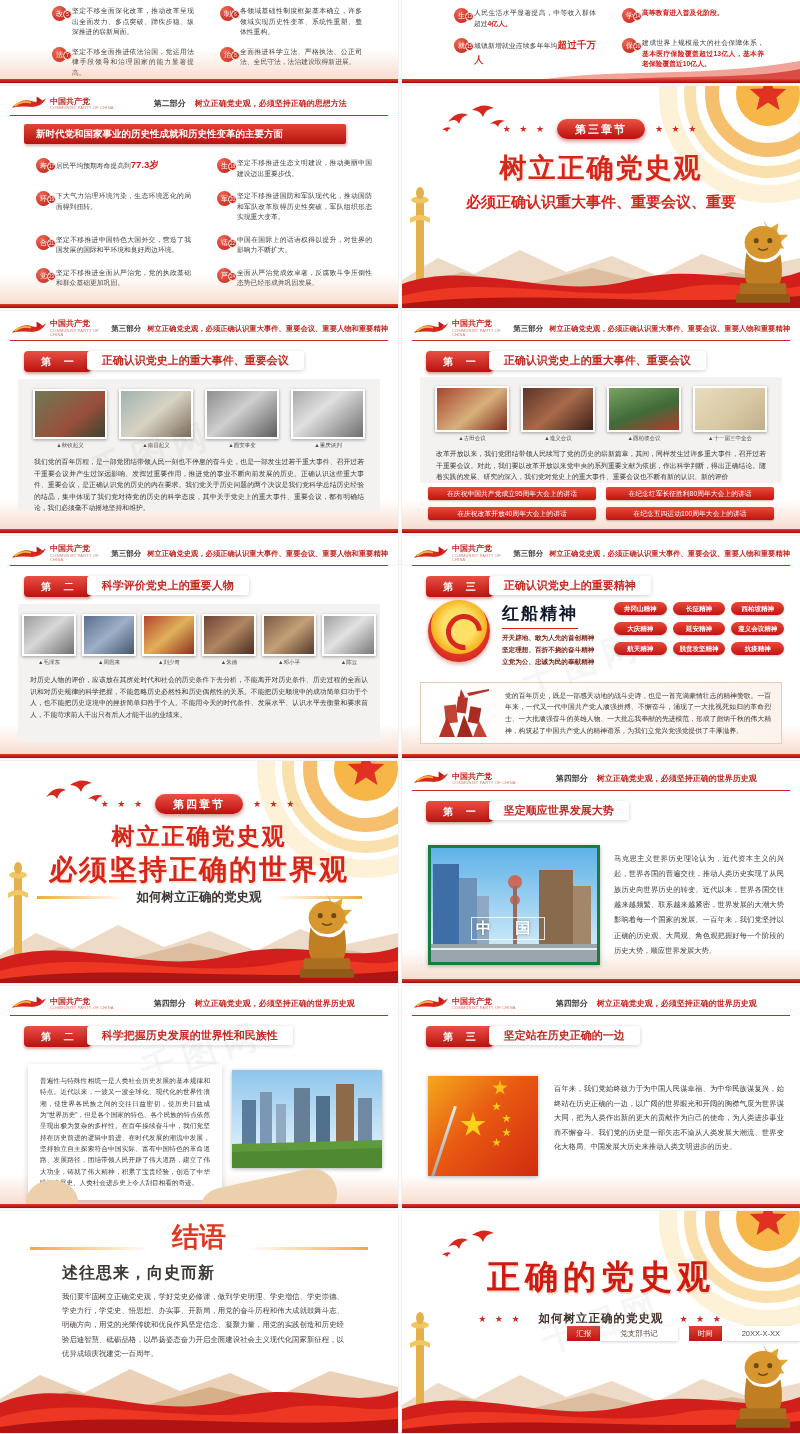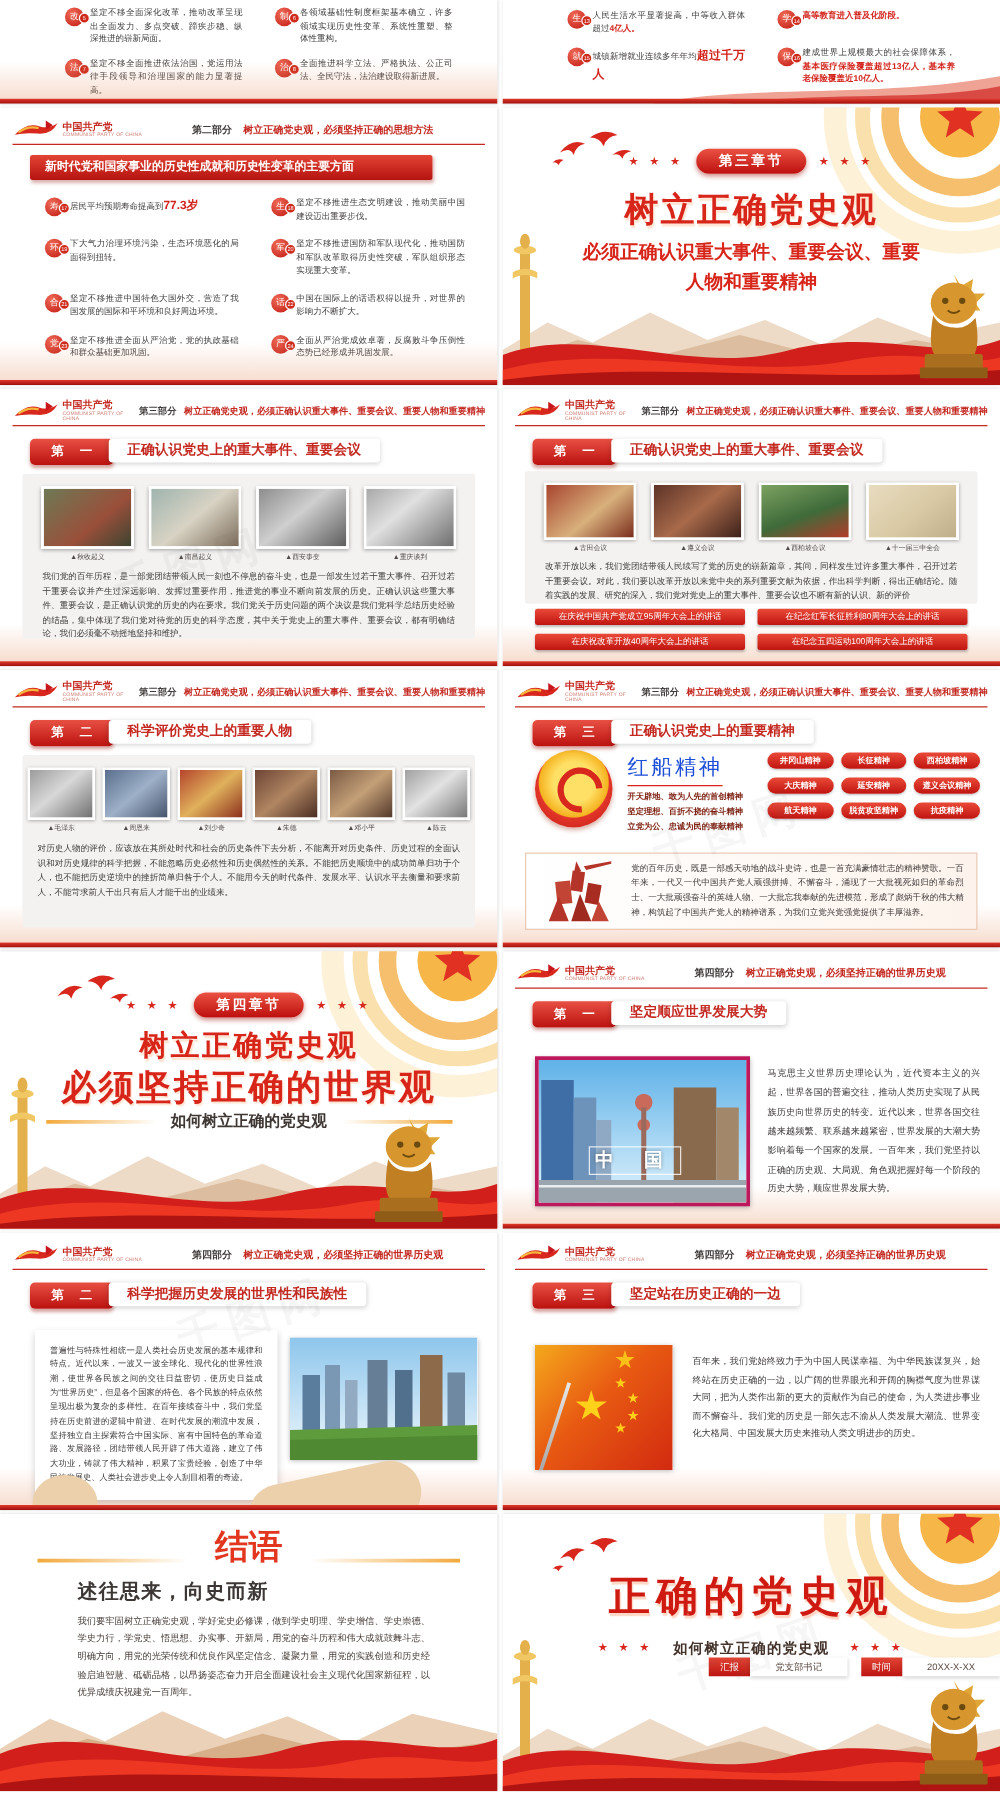--- a/index.html
+++ b/index.html
@@ -56,42 +56,42 @@
 .cv-t2{position:absolute;top:104px;width:100%;text-align:center;font-size:15px;font-weight:800;color:#d8251a;line-height:1.6;z-index:3}
 .mtn{position:absolute;left:0;right:0;bottom:0;height:80px;z-index:1}
 .silk{position:absolute;left:0;right:0;bottom:0;height:58px;z-index:4}
 .lion{position:absolute;right:6px;bottom:2px;width:62px;height:92px;z-index:5}
 .pillar{position:absolute;left:8px;bottom:22px;width:20px;height:100px;z-index:2}
 .goldline{height:2.5px;width:88px;background:linear-gradient(90deg,rgba(247,193,67,0),#f2a93b)}
 .goldline.rev{background:linear-gradient(270deg,rgba(247,193,67,0),#f2a93b)}
 
 .emblem{position:absolute;left:26px;top:64px;width:62px;height:62px;border-radius:50%;background:radial-gradient(circle at 50% 42%,#ffe066 34%,#f5b21f 58%,#e2352a 60%,#c2160f 100%);z-index:3;box-shadow:0 2px 4px rgba(150,40,10,.4)}
 .emblem:after{content:"";position:absolute;left:18px;top:14px;width:26px;height:26px;border:5px solid #d8271c;border-radius:50%;border-right-color:transparent;transform:rotate(40deg)}
-.sp-t{position:absolute;left:100px;top:66px;font-size:17px;font-weight:400;color:#1d4ed8;letter-spacing:2px;z-index:3;border-bottom:1.5px solid #d8251a;padding-bottom:3px}
+.sp-t{position:absolute;left:100px;top:66px;font-size:17px;font-weight:700;color:#0f172a;letter-spacing:2px;z-index:3;border-bottom:1.5px solid #d8251a;padding-bottom:3px}
 .sp-lines{position:absolute;left:100px;top:96px;z-index:3;font-size:6.6px;font-weight:bold;color:#7d1f10;line-height:1.8}
 .pills{position:absolute;left:212px;right:16px;top:66px;display:grid;grid-template-columns:1fr 1fr 1fr;gap:7px 6px;z-index:3}
 .pill{height:13px;line-height:13px;background:linear-gradient(180deg,#ea4a38,#c01410);color:#fff;font-size:6.5px;font-weight:bold;text-align:center;border-radius:7px;box-shadow:0 1px 2px rgba(0,0,0,.25);white-space:nowrap}
 .s8panel{position:absolute;left:18px;right:18px;top:146px;height:62px;border:1px solid #eac9b5;background:linear-gradient(90deg,#fff,#fdf3ec);display:flex;align-items:center;padding:0 10px;gap:10px;z-index:2}
 
 .ph1{background:linear-gradient(140deg,#6d7a55,#9a4f3a 60%,#3c4431)}
 .ph2{background:linear-gradient(140deg,#9fb4ae,#d8d3c4 50%,#7c6c5a)}
 .ph3{background:linear-gradient(140deg,#8d8d8d,#cfcfcf 45%,#5d5d5d)}
 .ph4{background:linear-gradient(140deg,#a8a8a8,#e0e0e0 40%,#6e6e6e)}
 .ph5{background:linear-gradient(140deg,#a8452f,#d8b07c 55%,#7a2c1c)}
 .ph6{background:linear-gradient(140deg,#5d3328,#a86a4a 50%,#3c201a)}
 .ph7{background:linear-gradient(160deg,#7da261,#3f6b3a 55%,#b33b2a)}
 .ph8{background:linear-gradient(140deg,#e8dcc0,#d9c9a4 55%,#bfae8a)}
 .po1{background:linear-gradient(140deg,#9c9c9c,#d8d8d8 45%,#707070)}
 .po2{background:linear-gradient(140deg,#5a6f8e,#9eb0c8 50%,#44546b)}
 .po3{background:linear-gradient(140deg,#b5452c,#e0b15c 50%,#8c2f1d)}
 .po4{background:linear-gradient(140deg,#6e4536,#b08662 50%,#4a2c22)}
 .po5{background:linear-gradient(140deg,#7a5a44,#c4a078 50%,#53382a)}
 .po6{background:linear-gradient(140deg,#a0a0a0,#e2e2e2 45%,#787878)}
 
-.cityA{position:absolute;left:26px;top:84px;width:172px;height:120px;border:3px solid #be185d;box-shadow:0 1px 4px rgba(0,0,0,.3);z-index:3}
+.cityA{position:absolute;left:26px;top:84px;width:172px;height:120px;border:3px solid #15803d;box-shadow:0 1px 4px rgba(0,0,0,.3);z-index:3}
 .citylabel{position:absolute;left:40px;bottom:22px;color:#fff;font-size:15px;font-weight:bold;letter-spacing:10px;text-shadow:0 0 3px rgba(0,0,0,.4);border:1px solid rgba(255,255,255,.8);padding:1px 4px}
 .tbody{position:absolute;left:212px;right:16px;top:90px;font-size:7.3px;line-height:2.1;color:#3d3838;text-align:justify;z-index:3}
 
 .card{position:absolute;left:28px;top:78px;width:194px;height:136px;background:#fff;box-shadow:0 2px 6px rgba(0,0,0,.18);padding:11px 12px;z-index:3}
 .card .pbody{font-size:6.6px;line-height:1.72}
 .cityB{position:absolute;left:232px;top:84px;width:150px;height:98px;box-shadow:0 1px 4px rgba(0,0,0,.3);z-index:3}
 .handL{position:absolute;left:26px;bottom:-16px;width:52px;height:44px;background:#ecd0ab;border-radius:50%;z-index:4}
 .handR{position:absolute;right:60px;bottom:-20px;width:140px;height:50px;background:#ecd0ab;border-radius:40px;transform:rotate(-12deg);z-index:4}
 
 .flagimg{position:absolute;left:26px;top:90px;width:110px;height:100px;box-shadow:0 1px 4px rgba(0,0,0,.3);z-index:3;background:linear-gradient(135deg,#f4a91c 0%,#e85a12 45%,#d22a10 100%);overflow:hidden}
@@ -239,21 +239,20 @@
       <path d="M2 28 Q6 24 11 26 Q8 27 7 30 Q5 27 2 28Z" fill="#d8271c"></path>
     </svg>
     <div class="pillrow">
       <span class="strs">★ ★ ★</span>
       <span class="chap">第三章节</span>
       <span class="strs">★ ★ ★</span>
     </div>
     <div class="cv-t1">树立正确党史观</div>
     <div class="cv-t2">
       <div>必须正确认识重大事件、重要会议、重要</div>
-      <div>人物和重要精神</div>
     </div>
     <svg class="mtn" viewBox="0 0 398 80" preserveAspectRatio="none">
       <path d="M0 52 L36 30 L72 46 L118 22 L164 44 L210 28 L256 48 L300 26 L342 42 L398 30 L398 80 L0 80Z" fill="#dcb78f" opacity=".5"></path>
       <path d="M0 64 L60 44 L120 58 L190 40 L260 58 L330 44 L398 56 L398 80 L0 80Z" fill="#c89a6e" opacity=".45"></path>
     </svg>
     <svg class="pillar" viewBox="0 0 20 100">
       <rect x="6" y="14" width="8" height="84" fill="#e3b04b"></rect>
       <ellipse cx="10" cy="14" rx="9" ry="3.5" fill="#f0c763"></ellipse>
       <ellipse cx="10" cy="7" rx="4" ry="6" fill="#e3b04b"></ellipse>
       <path d="M0 32 Q10 26 20 32 L20 37 Q10 31 0 37Z" fill="#f0c763"></path>

